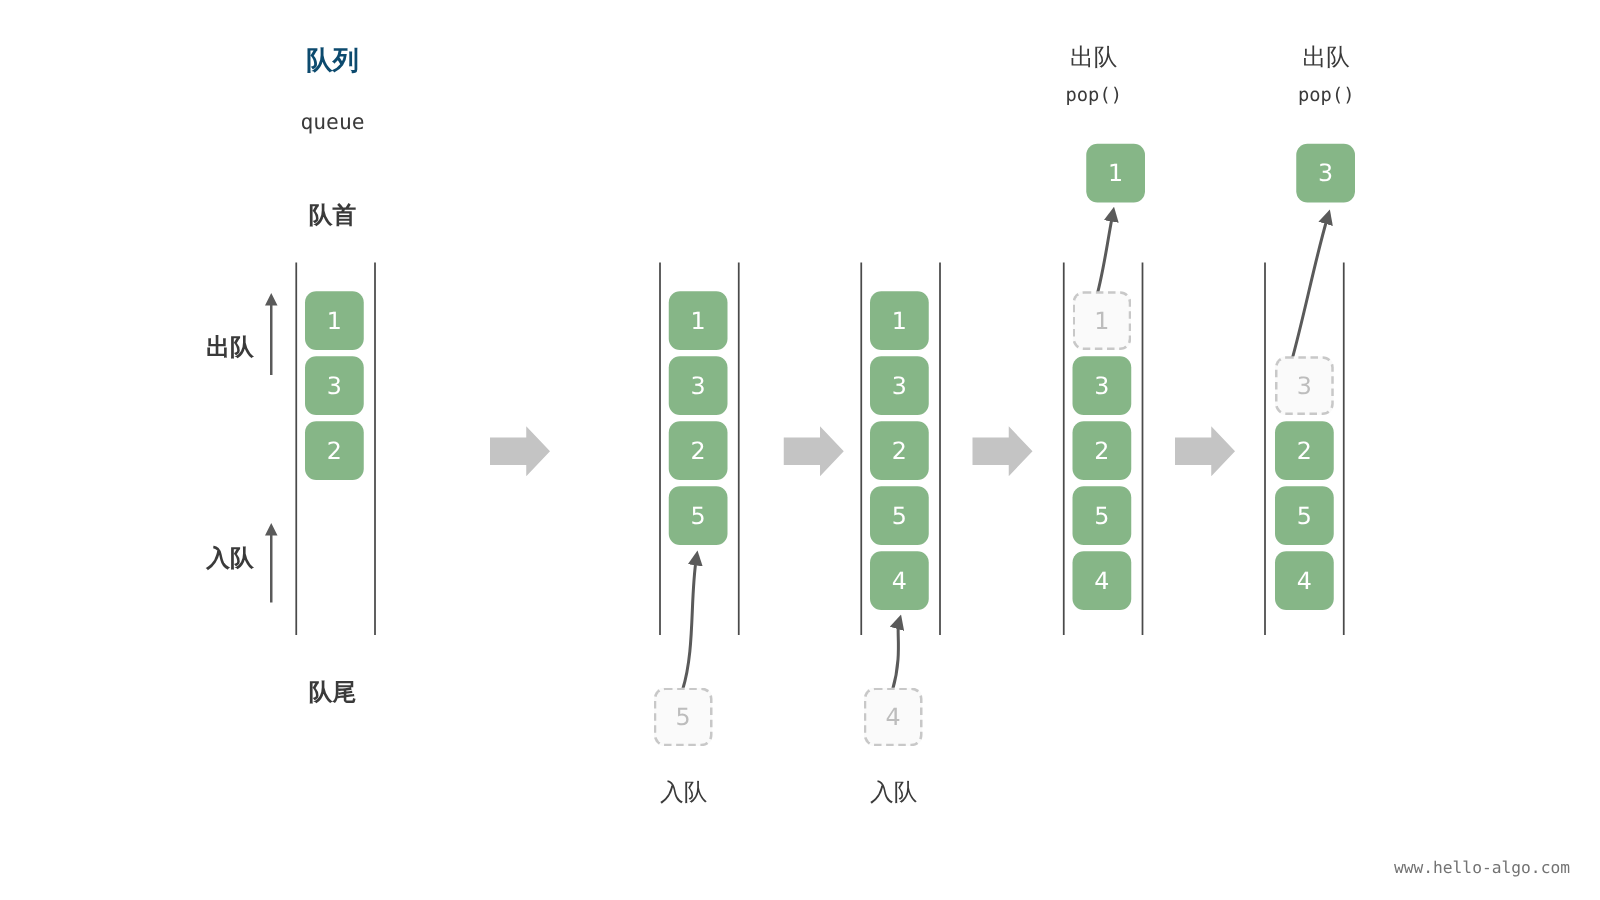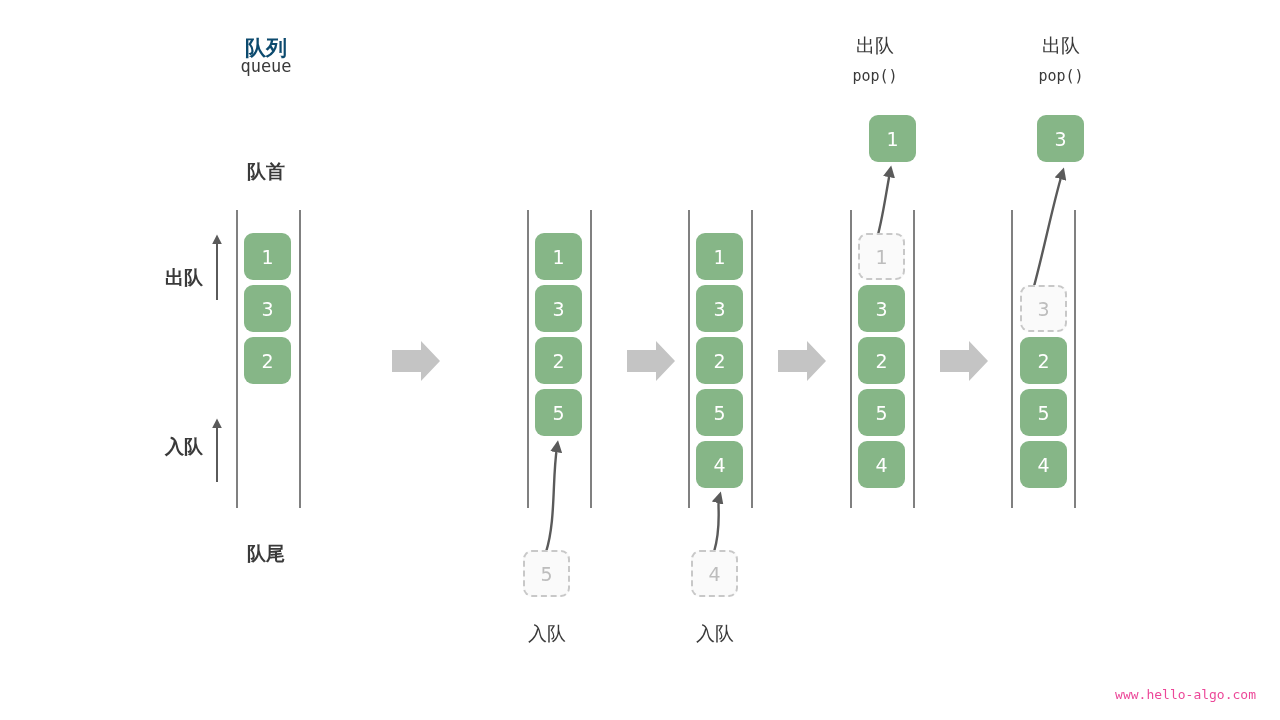--- a/index.html
+++ b/index.html
@@ -50,21 +50,21 @@
     font-family: "DejaVu Sans Mono", "Liberation Mono", monospace;
     font-size: 15px;
     color: #3A3A3A;
     text-align: center;
     white-space: nowrap;
   }
   .op-code .num { color: #2E7D32; font-weight: bold; }
   .watermark {
     font-family: "DejaVu Sans Mono", "Liberation Mono", monospace;
     font-size: 13px;
-    color: #ec4899;
+    color: #737373;
     white-space: nowrap;
   }
 
   
   .node {
     width: 47px;
     height: 47px;
     border-radius: 9px;
     background: #86B687;
     color: #ffffff;
@@ -131,21 +131,21 @@
 
     <g fill="#C4C4C4">
       <path d="M392,350 L421,350 L421,341 L440,361 L421,381 L421,372 L392,372 Z"></path>
       <path d="M627,350 L656,350 L656,341 L675,361 L656,381 L656,372 L627,372 Z"></path>
       <path d="M778,350 L807,350 L807,341 L826,361 L807,381 L807,372 L778,372 Z"></path>
       <path d="M940,350 L969,350 L969,341 L988,361 L969,381 L969,372 L940,372 Z"></path>
     </g>
   </svg>
 
   <div class="abs title-cn" style="left:186px; top:34px; width:160px;">队列</div>
-  <div class="abs title-en" style="left:186px; top:56px; width:160px;">queue</div>
+  <div class="abs title-en" style="left:186px; top:88px; width:160px;">queue</div>
 
   <div class="abs label-cn" style="left:186px; top:541px; width:160px;">队尾</div>
   <div class="abs label-cn" style="left:186px; top:159px; width:160px;">队首</div>
 
   <div class="abs label-cn" style="left:123px; top:265px; width:80px; text-align:right;">出队</div>
   <div class="abs label-cn" style="left:123px; top:434px; width:80px; text-align:right;">入队</div>
 
   <div class="abs" style="left:244px; top:233px;">
     <div class="node">1</div>
     <div class="node" style="margin-top:5px;">3</div>

